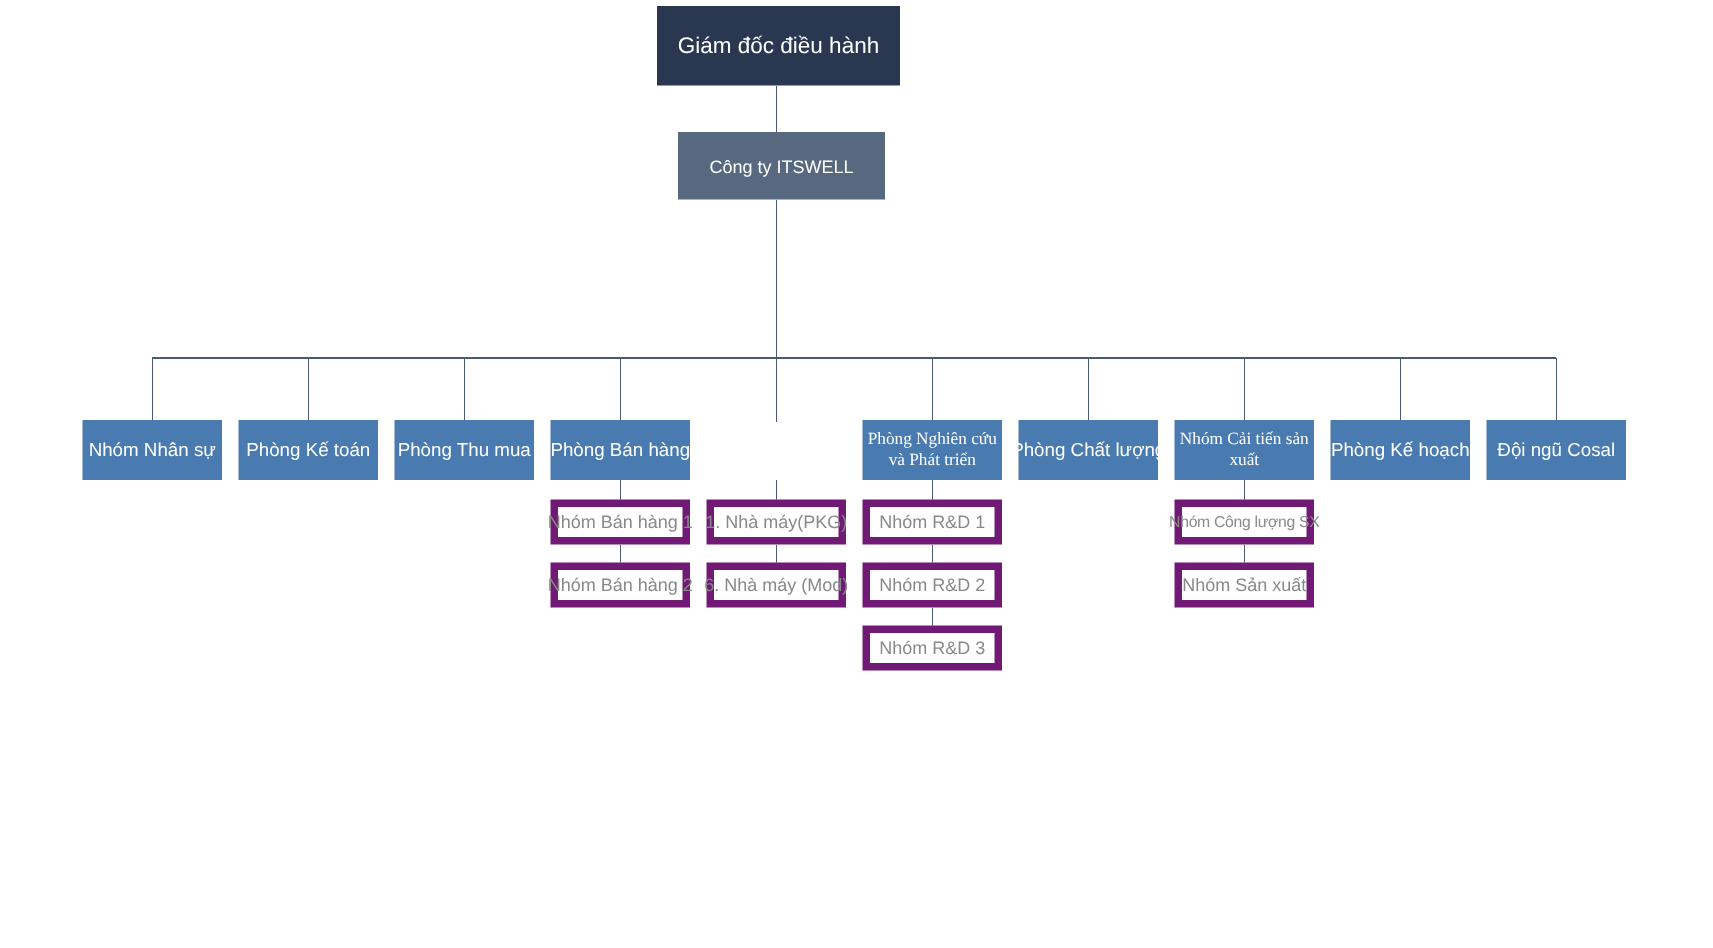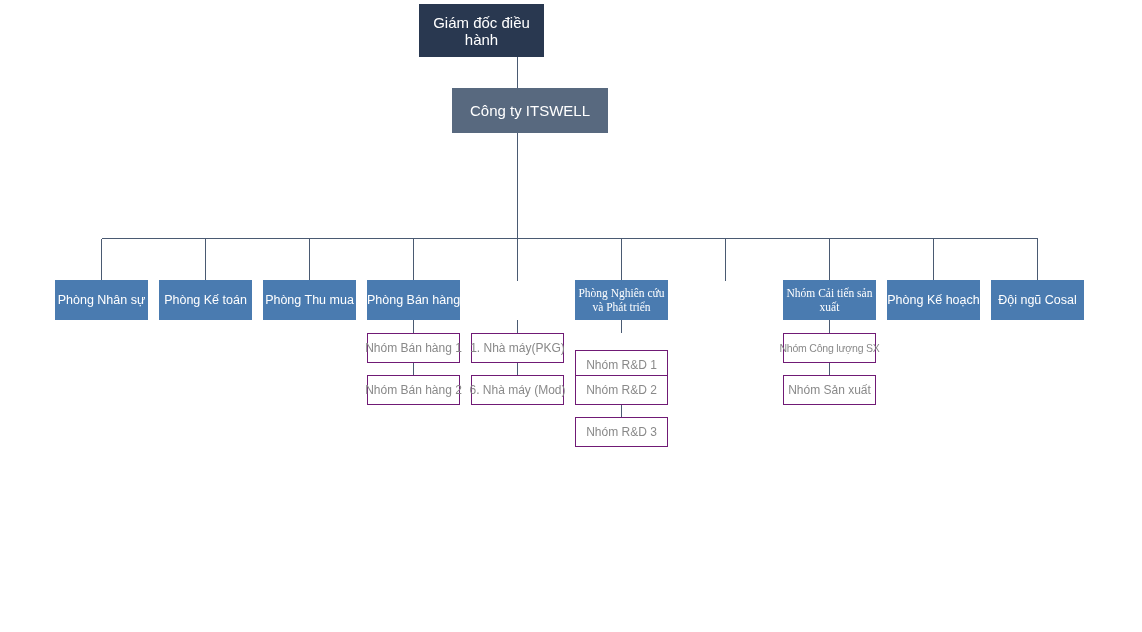--- a/index.html
+++ b/index.html
@@ -2,25 +2,25 @@
 <html><head>
 <meta charset="utf-8">
 <style>
   html,body{margin:0;padding:0;background:#ffffff;}
   body{font-family:"Liberation Sans", sans-serif;}
   .canvas{position:relative;width:1142px;height:632px;background:#ffffff;overflow:hidden;}
   .connectors{position:absolute;left:0;top:0;pointer-events:none;}
   .node{position:absolute;display:flex;align-items:center;justify-content:center;
         text-align:center;box-sizing:border-box;}
   .filled{color:#ffffff;}
-  .root{left:419px;top:4px;width:125px;height:53px;background:#293850;font-size:15px;}
-  .company{left:452px;top:88px;width:156px;height:45px;background:#58697f;font-size:15px;}
+  .root{left:438px;top:4px;width:162px;height:53px;background:#293850;font-size:15px;}
+  .company{left:452px;top:88px;width:138px;height:45px;background:#58697f;font-size:12px;}
   .dept{top:280px;width:93px;height:40px;background:#4a7bb0;font-size:12.5px;white-space:nowrap;}
   .dept.wrap{white-space:normal;font-size:11.5px;line-height:1.25;padding:0 2px;font-family:Liberation Serif, serif;}
-  .sub{width:93px;height:30px;background:#ffffff;border:1px solid #701a75;
+  .sub{width:93px;height:30px;background:#ffffff;border:5px solid #701a75;
        color:#898989;font-size:12px;white-space:nowrap;}
   .sub.tight{font-size:10.5px;letter-spacing:-0.2px;}
 </style>
 </head>
 <body>
 
 <div class="canvas">
 
   <svg class="connectors" width="1142" height="632" shape-rendering="crispEdges">
     <g stroke="#4a5a72" stroke-width="1">
@@ -54,35 +54,36 @@
 
       <line x1="829.5" y1="320" x2="829.5" y2="333"></line>
       <line x1="829.5" y1="363" x2="829.5" y2="375"></line>
     </g>
   </svg>
 
   <div class="node filled root">Giám đốc điều hành</div>
 
   <div class="node filled company">Công ty ITSWELL</div>
 
-  <div class="node filled dept" style="left:55px">Phòng Nhân sự</div>
+  <div class="node filled dept" style="left:55px">Nhóm Nhân sự</div>
   <div class="node filled dept" style="left:263px">Phòng Thu mua</div>
   <div class="node filled dept" style="left:159px">Phòng Kế toán</div>
   <div class="node filled dept" style="left:367px">Phòng Bán hàng</div>
   <div class="node filled dept wrap" style="left:575px">Phòng Nghiên cứu và Phát triển</div>
+  <div class="node filled dept" style="left:679px">Phòng Chất lượng</div>
   <div class="node filled dept wrap" style="left:783px">Nhóm Cải tiến sản xuất</div>
   <div class="node filled dept" style="left:887px">Phòng Kế hoạch</div>
   <div class="node filled dept" style="left:991px">Đội ngũ Cosal</div>
 
   <div class="node sub" style="left:367px;top:333px">Nhóm Bán hàng 1</div>
   <div class="node sub" style="left:367px;top:375px">Nhóm Bán hàng 2</div>
 
   <div class="node sub" style="left:471px;top:333px">1. Nhà máy(PKG)</div>
   <div class="node sub" style="left:471px;top:375px">6. Nhà máy (Mod)</div>
 
-  <div class="node sub" style="left:575px;top:350px">Nhóm R&amp;D 1</div>
+  <div class="node sub" style="left:575px;top:333px">Nhóm R&amp;D 1</div>
   <div class="node sub" style="left:575px;top:375px">Nhóm R&amp;D 2</div>
   <div class="node sub" style="left:575px;top:417px">Nhóm R&amp;D 3</div>
 
   <div class="node sub tight" style="left:783px;top:333px">Nhóm Công lượng SX</div>
   <div class="node sub" style="left:783px;top:375px">Nhóm Sản xuất</div>
 
 </div>
 
 </body></html>

